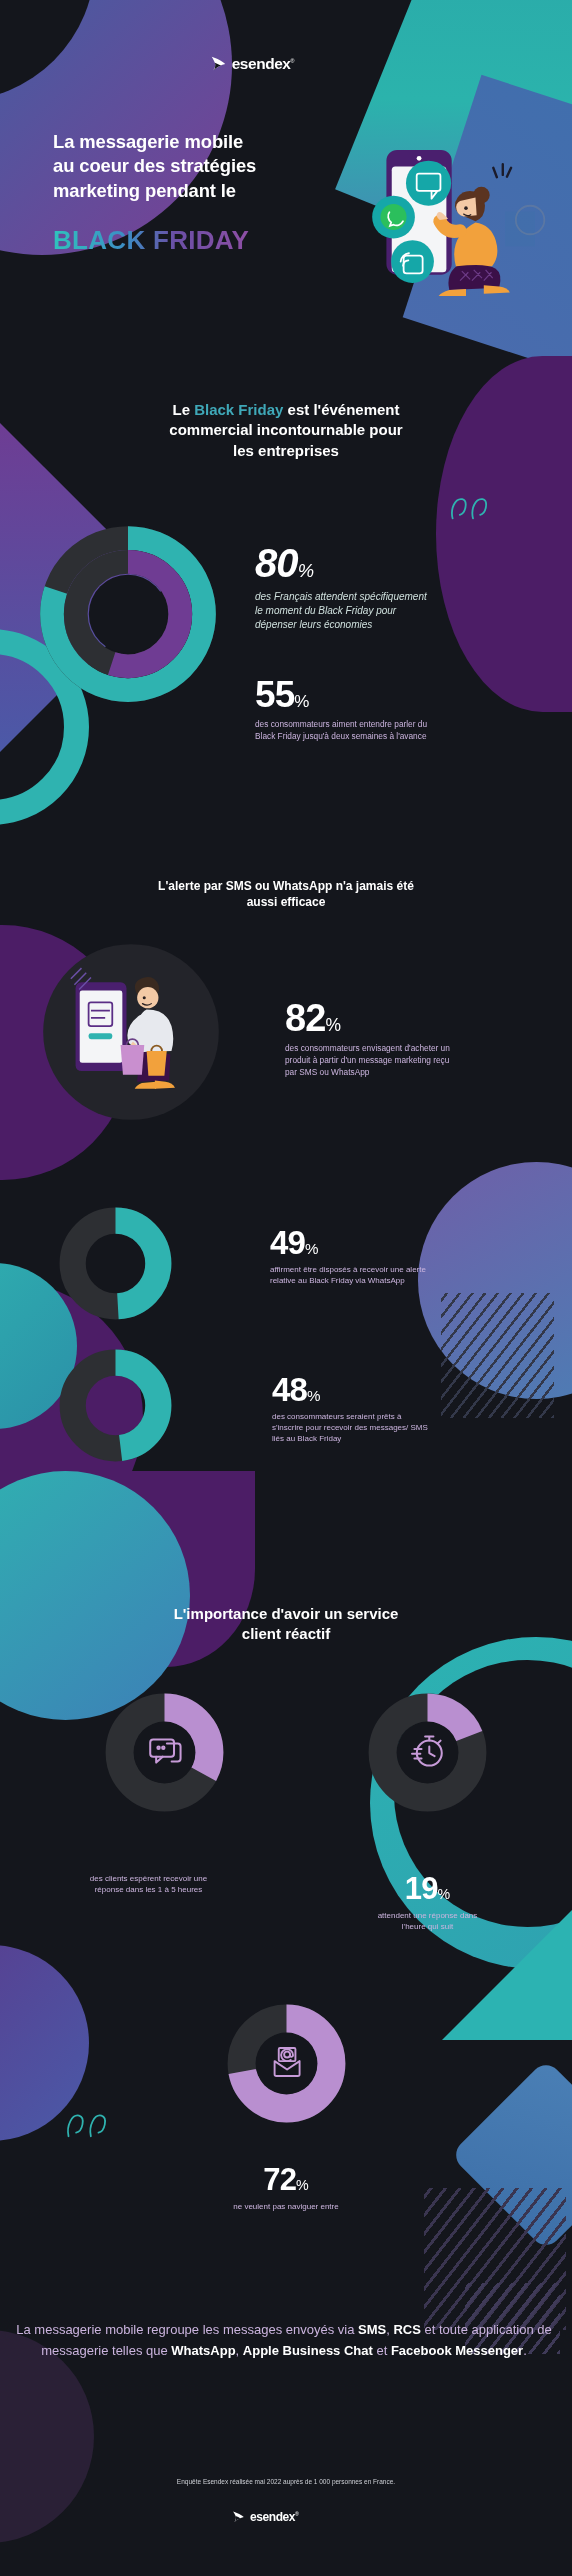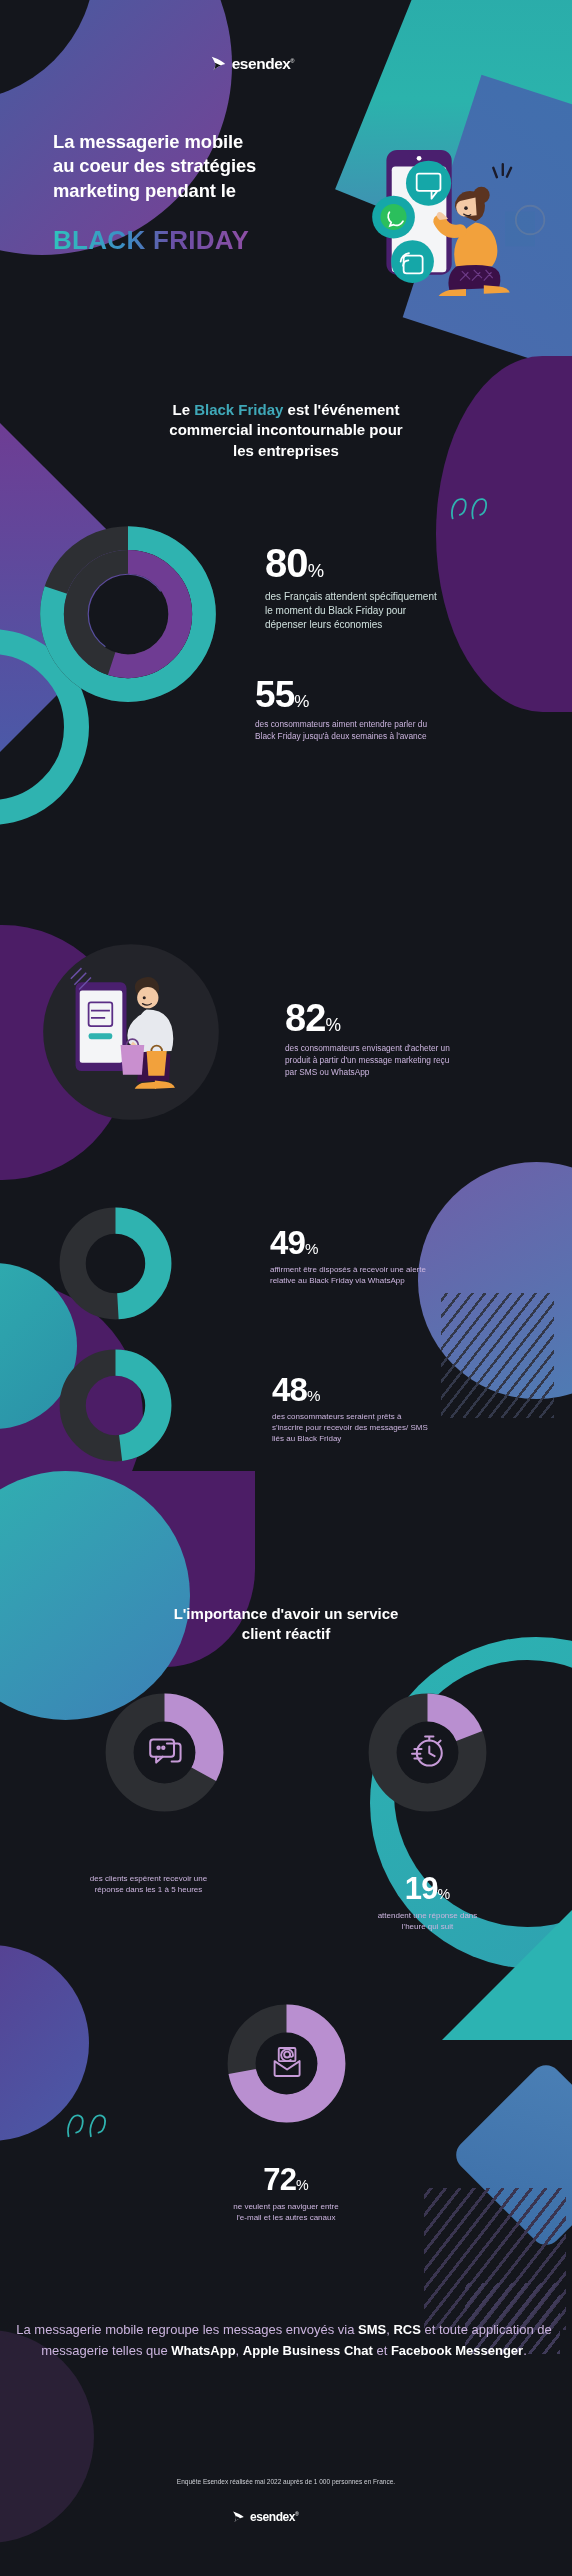--- a/index.html
+++ b/index.html
@@ -349,30 +349,34 @@
   <svg class="abs" style="left:33px; top:513px;" width="190" height="202" viewBox="0 0 320 340">
 
     <circle cx="160" cy="170" r="128" fill="none" stroke="#2d2f33" stroke-width="40"></circle>
     <circle cx="160" cy="170" r="128" fill="none" stroke="#2fb3b0" stroke-width="40" stroke-dasharray="643.4 804.2" transform="rotate(-90 160 170)"></circle>
 
     <circle cx="160" cy="170" r="88" fill="none" stroke="#2d2f33" stroke-width="40"></circle>
     <circle cx="160" cy="170" r="88" fill="none" stroke="#6f3c93" stroke-width="40" stroke-dasharray="304.1 553.0" transform="rotate(-90 160 170)"></circle>
     <circle cx="160" cy="170" r="66" fill="#14161c"></circle>
   </svg>
 
-  <div class="abs" style="left:265px; top:543px;">
+  <div class="abs" style="left:255px; top:543px;font-style:italic;">
     <div class="stat-number" style="font-size:40px;"><span>80</span><span class="stat-pct">%</span></div>
     <div class="stat-desc" style="margin-top:7.1px; width:178px; color:#cfe0dd; font-size:10px;">des Français attendent spécifiquement le moment du Black Friday pour dépenser leurs économies</div>
   </div>
 
   <div class="abs" style="left:255px; top:676px;">
     <div class="stat-number" style="font-size:37px;"><span>55</span><span class="stat-pct">%</span></div>
     <div class="stat-desc" style="margin-top:6px; width:178px; color:#cbb4de; font-size:8.3px;">des  consommateurs aiment entendre parler du Black Friday jusqu'à deux semaines à l'avance</div>
   </div>
 
+  <div class="section-heading" style="top:878px; font-size:12px;">
+    <div>L'alerte par SMS ou WhatsApp n'a jamais été</div>
+    <div>aussi efficace</div>
+  </div>
 
   <svg class="abs" style="left:42px; top:943px;" width="178" height="178" viewBox="0 0 300 300">
     <circle cx="150" cy="150" r="148" fill="#23242a"></circle>
   </svg>
 
   <svg class="abs" style="left:59px; top:961px;" width="148" height="148" viewBox="0 0 250 250">
 
     <rect x="28" y="36" width="86" height="150" rx="10" fill="#4a1f6e"></rect>
     <rect x="35" y="50" width="72" height="122" rx="4" fill="#f4f5f7"></rect>
     <rect x="50" y="70" width="40" height="40" rx="4" fill="none" stroke="#5b2e86" stroke-width="3"></rect>
@@ -478,21 +482,20 @@
       <circle cx="101" cy="85" r="5"></circle>
       <path d="M106 85 v3 a3 3 0 0 0 5 -2 a10 10 0 1 0 -4 8"></path>
       <path d="M80 96 l21 14 l21 -14 v22 a3 3 0 0 1 -3 3 h-36 a3 3 0 0 1 -3 -3 z"></path>
     </g>
   </svg>
 
   <div class="abs" style="left:0px; top:2164px; width:572px; text-align:center;">
     <div class="stat-number" style="font-size:31px;"><span>72</span><span class="stat-pct">%</span></div>
     <div class="stat-desc" style="margin-top:6px; color:#cbb4de; font-size:8px;">
       <div>ne veulent pas naviguer entre</div>
-      <div>l'e-mail et les autres canaux</div>
     </div>
   </div>
 
   <div class="footer-note" style="top:2319px; color:#cbb4de;">
     <span>La messagerie mobile regroupe les messages envoyés via </span><b>SMS</b><span>, </span><b>RCS</b><span> et toute application de messagerie telles que </span><b>WhatsApp</b><span>, </span><b>Apple Business Chat</b><span> et </span><b>Facebook Messenger</b><span>.</span>
   </div>
 
   <div class="survey-line" style="top:2478px;">Enquête Esendex réalisée mai 2022 auprès de 1 000 personnes en France.</div>
 
   <div class="logo-wrap logo-bottom">

